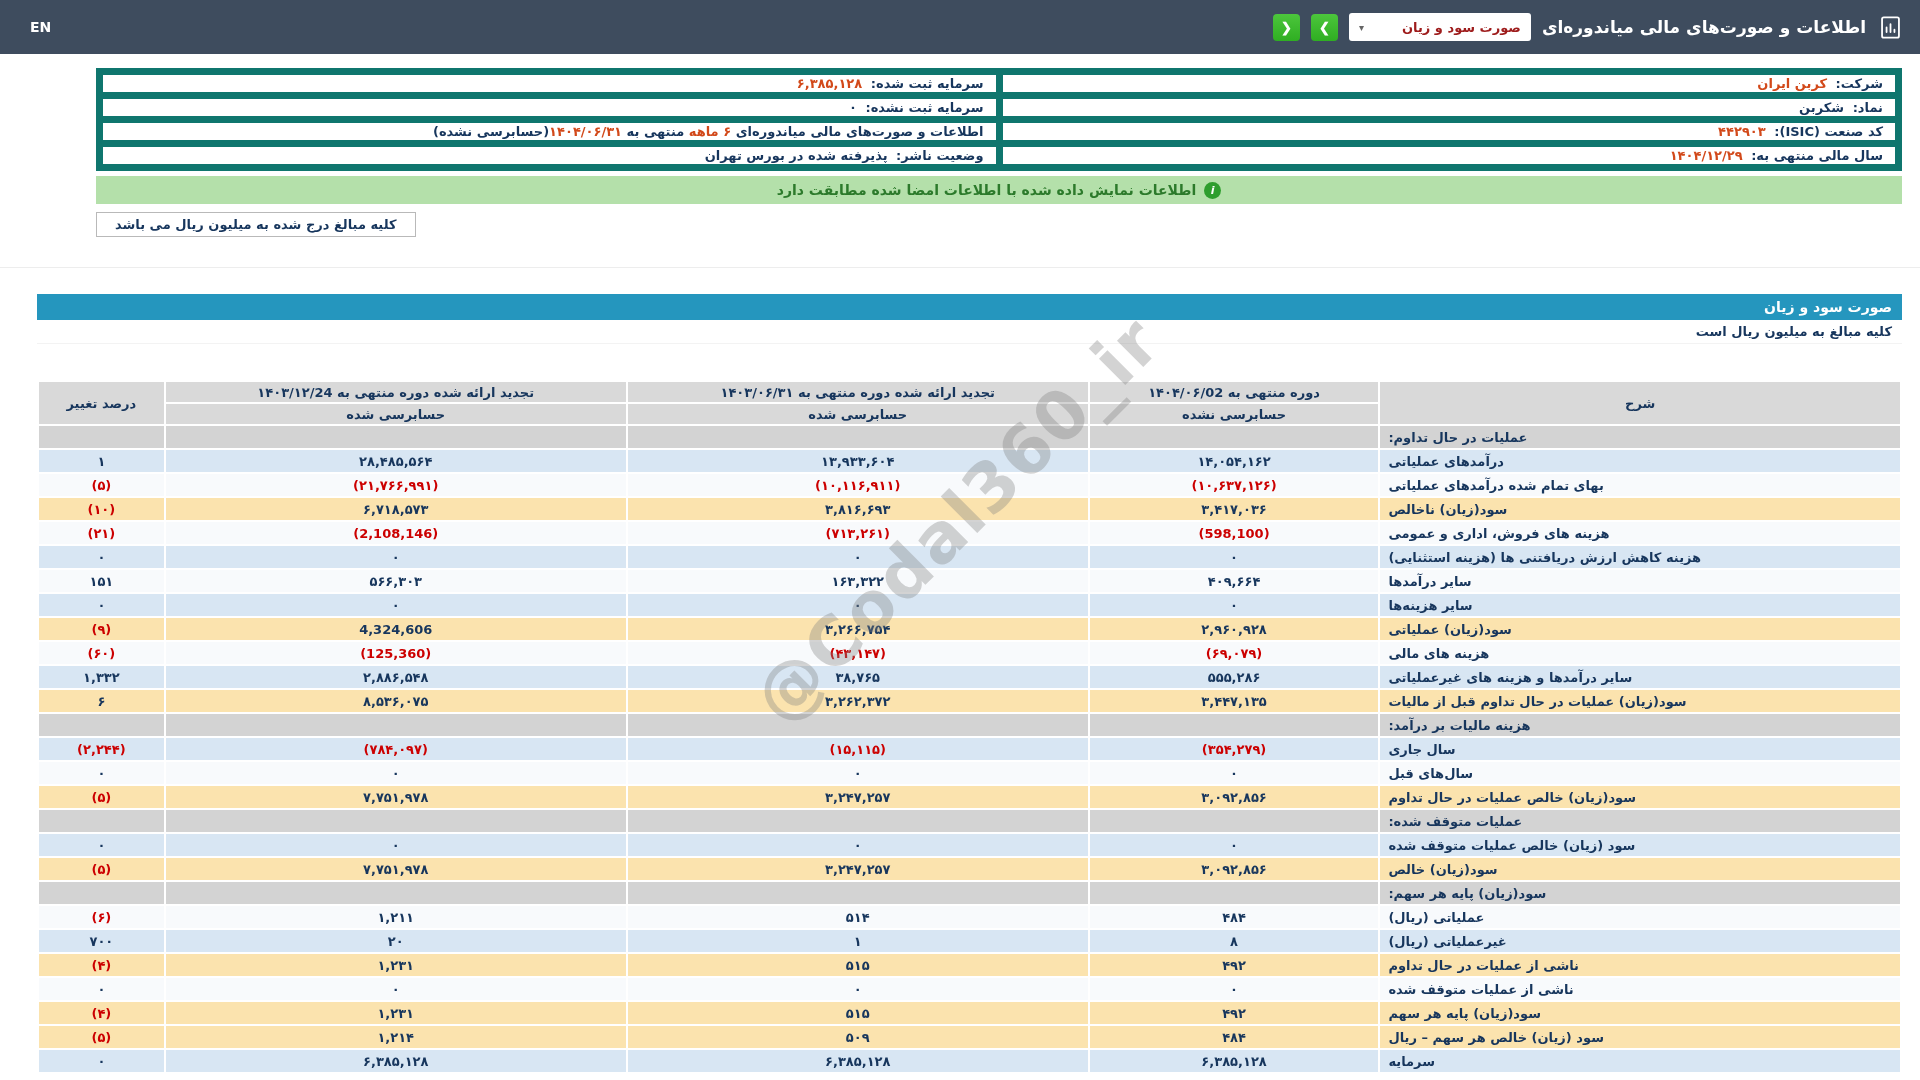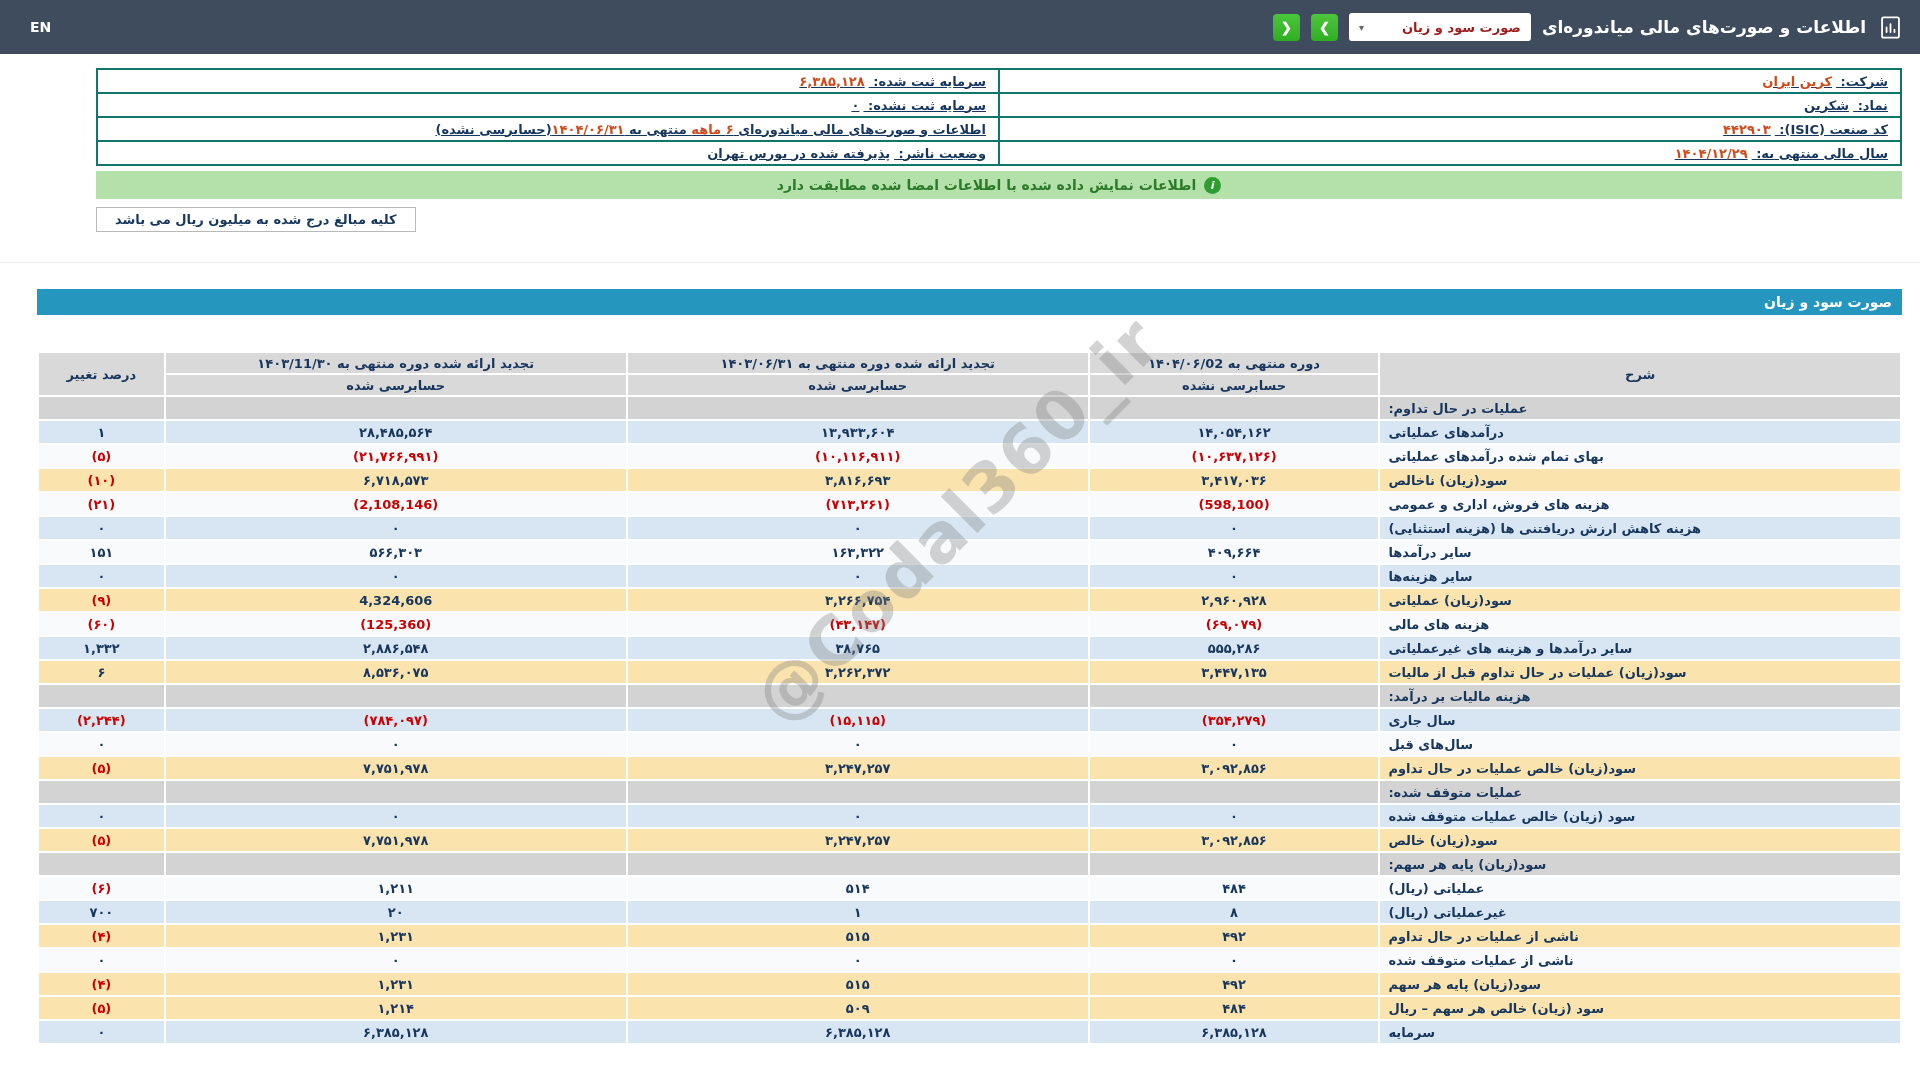--- a/index.html
+++ b/index.html
@@ -18,21 +18,21 @@
   .navbar{height:54px;background:var(--navbar);display:flex;align-items:center;justify-content:space-between;padding:0 16px 0 30px;}
   .nav-group{display:flex;align-items:center;gap:11px;}
   .nav-title{color:#fff;font-size:17px;font-weight:bold;}
   .nav-select{background:#fff;border-radius:3px;height:28px;min-width:182px;display:flex;align-items:center;justify-content:space-between;padding:0 10px;font-size:13px;font-weight:bold;color:#9e1c1c;cursor:pointer;gap:14px;}
   .nav-select .caret{color:#666;font-size:10px;}
   .nav-btn{width:27px;height:27px;border:none;border-radius:4px;background:linear-gradient(#4cc63c,var(--button-green));color:#fff;font-size:13px;font-weight:bold;display:flex;align-items:center;justify-content:center;cursor:pointer;padding:0;}
   .nav-en{color:#fff;font-size:14px;font-weight:bold;cursor:pointer;}
   
   .top-section{margin:14px 18px 0 96px;}
   .info-table{width:100%;border-collapse:collapse;border:1px solid #e3e3e3;border-bottom:2px solid var(--maroon-line);}
-  .info-table td{border:2px solid #0f766e;height:24px;padding:1px 12px;font-size:13px;color:var(--navy);width:50%;text-decoration:underline;}
+  .info-table td{border:7px solid #0f766e;height:24px;padding:1px 12px;font-size:13px;color:var(--navy);width:50%;}
   .info-label{font-weight:bold;color:var(--navy);}
   .info-value{font-weight:bold;color:var(--navy);margin-right:4px;}
   .accent{color:var(--accent) !important;}
   .signed-bar{margin-top:5px;background:var(--green-bar-bg);height:28px;display:flex;align-items:center;justify-content:center;gap:8px;color:var(--green-dark);font-size:14px;font-weight:bold;}
   .info-icon{width:17px;height:17px;border-radius:50%;background:#2e9e2e;color:#fff;font-size:11px;font-weight:bold;font-style:italic;display:flex;align-items:center;justify-content:center;flex:0 0 auto;}
   .unit-box{margin:8px auto 2px 0;width:fit-content;border:1px solid #b9b9b9;background:#fff;padding:4px 18px;font-size:13px;font-weight:bold;color:var(--navy);}
   .section-divider{margin-top:30px;height:1px;background:#ededed;}
   
   .statement{margin:26px 18px 0 37px;}
   .stmt-title{background:var(--blue-bar);color:#fff;font-size:14px;font-weight:bold;height:26px;display:flex;align-items:center;padding:0 10px;}
@@ -101,35 +101,36 @@
     <span>اطلاعات نمایش داده شده با اطلاعات امضا شده مطابقت دارد</span>
   </div>
 
   <div class="unit-box">کلیه مبالغ درج شده به میلیون ریال می باشد</div>
 </div>
 
 <div class="section-divider"></div>
 
 <div class="statement">
   <div class="stmt-title">صورت سود و زیان</div>
+  <div class="stmt-unit">کلیه مبالغ به میلیون ریال است</div>
 
   <table class="main-table">
     <colgroup>
       <col class="c-desc">
         <col class="c-p1">
         <col class="c-p2">
         <col class="c-p3">
         <col class="c-chg">
     </colgroup>
     <thead>
       <tr>
         <th rowspan="2">شرح</th>
         <th>دوره منتهی به ۱۴۰۴/۰۶/02</th>
         <th>تجدید ارائه شده دوره منتهی به ۱۴۰۳/۰۶/۳۱</th>
-        <th>تجدید ارائه شده دوره منتهی به ۱۴۰۳/11/۳۰</th>
+        <th>تجدید ارائه شده دوره منتهی به ۱۴۰۳/۱۲/24</th>
         <th rowspan="2">درصد تغییر</th>
       </tr>
       <tr>
         <th>حسابرسی نشده</th>
         <th>حسابرسی شده</th>
         <th>حسابرسی شده</th>
       </tr>
     </thead>
     <tbody>
         <tr class="section">

